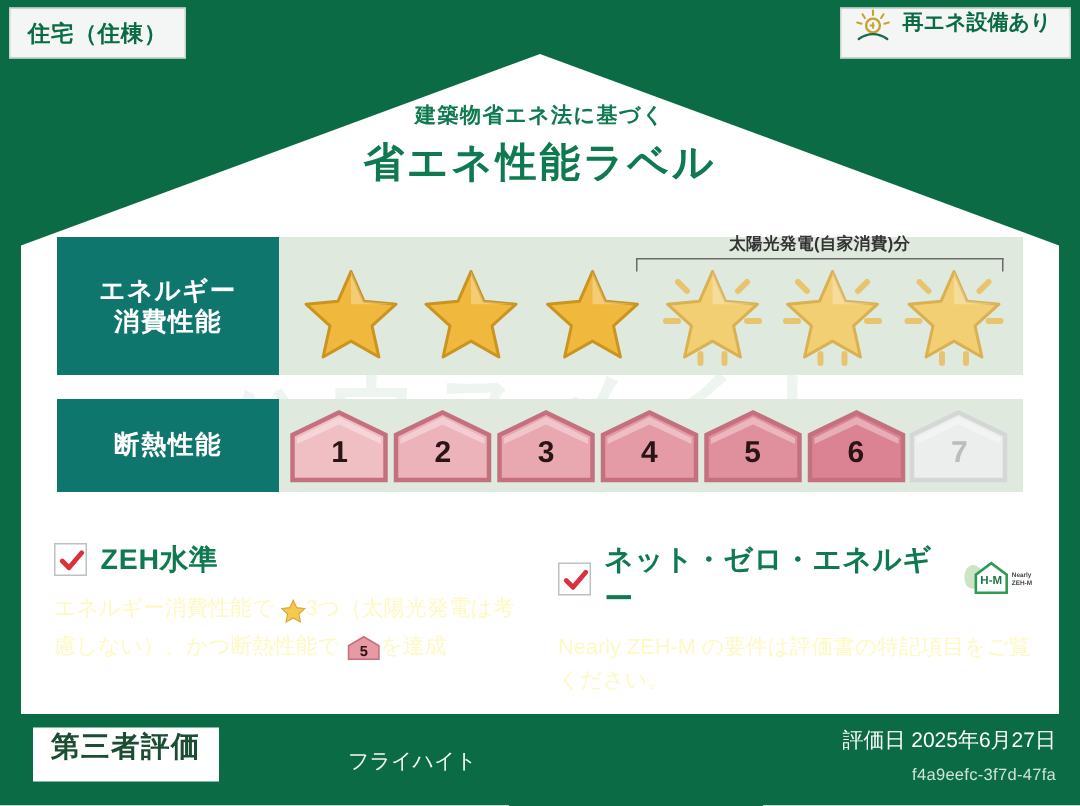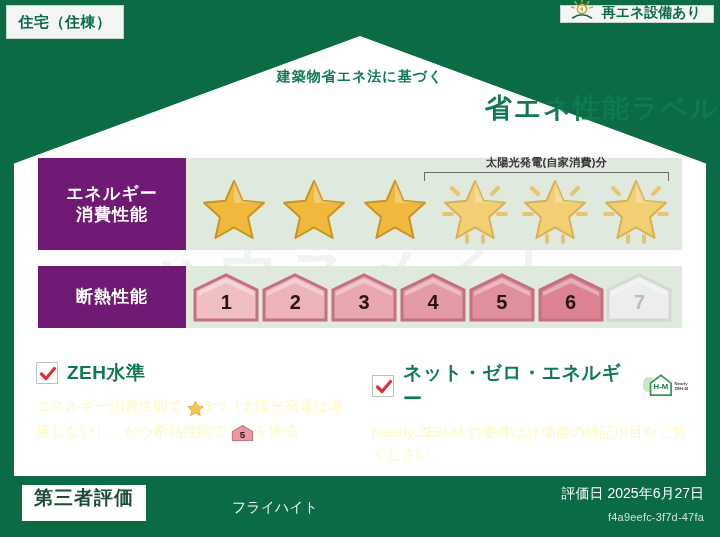--- a/index.html
+++ b/index.html
@@ -31,37 +31,37 @@
     background: #f4f6f5;
     border: 1px solid #c9d2cd;
     display: flex; align-items: center; justify-content: center;
     color: #0a6b45; font-weight: bold; font-size: 15px;
     letter-spacing: .5px;
   }
 
   
   .renew-badge {
     position: absolute; right: 6px; top: 5px;
-    height: 18px; padding: 0 12px 0 8px;
+    height: 34px; padding: 0 12px 0 8px;
     background: #f4f6f5;
     border: 1px solid #c9d2cd;
-    display: flex; align-items: flex-end; gap: 7px;
+    display: flex; align-items: flex-start; gap: 7px;
     color: #0a6b45; font-weight: bold; font-size: 14px;
   }
   .sun-ico { width: 26px; height: 24px; flex: 0 0 auto; }
 
   
   .subtitle {
     position: absolute; left: 0; right: 0; top: 68px;
     text-align: center; color: #0f7a4f;
     font-size: 14px; font-weight: bold; letter-spacing: 1px;
   }
   .title {
     position: absolute; left: 0; right: 0; top: 90px;
-    text-align: right; color: #0f7a4f;
+    text-align: center; color: #0f7a4f;
     font-size: 27px; font-weight: bold; letter-spacing: 2px;
   }
 
   
   .watermark {
     position: absolute; left: 0; right: 0; top: 232px;
     text-align: center;
     font-size: 62px; font-weight: bold;
     color: rgba(120,170,140,.13);
     letter-spacing: 8px; pointer-events: none;
@@ -71,21 +71,21 @@
   .perf-row {
     position: absolute; left: 38px; width: 644px;
     display: flex; align-items: stretch;
     background: #dfe9dd;
   }
   .perf-row.energy { top: 158px; height: 92px; }
   .perf-row.insul  { top: 266px; height: 62px; }
 
   .perf-key {
     flex: 0 0 148px;
-    background: #701a75;
+    background: #0f766e;
     color: #ffffff; font-weight: bold;
     display: flex; flex-direction: column;
     align-items: center; justify-content: center;
     font-size: 17px; line-height: 1.25; letter-spacing: 1px;
   }
   .perf-val { flex: 1 1 auto; position: relative; }
 
   
   .stars {
     position: absolute; left: 8px; right: 6px; bottom: 4px; top: 18px;

